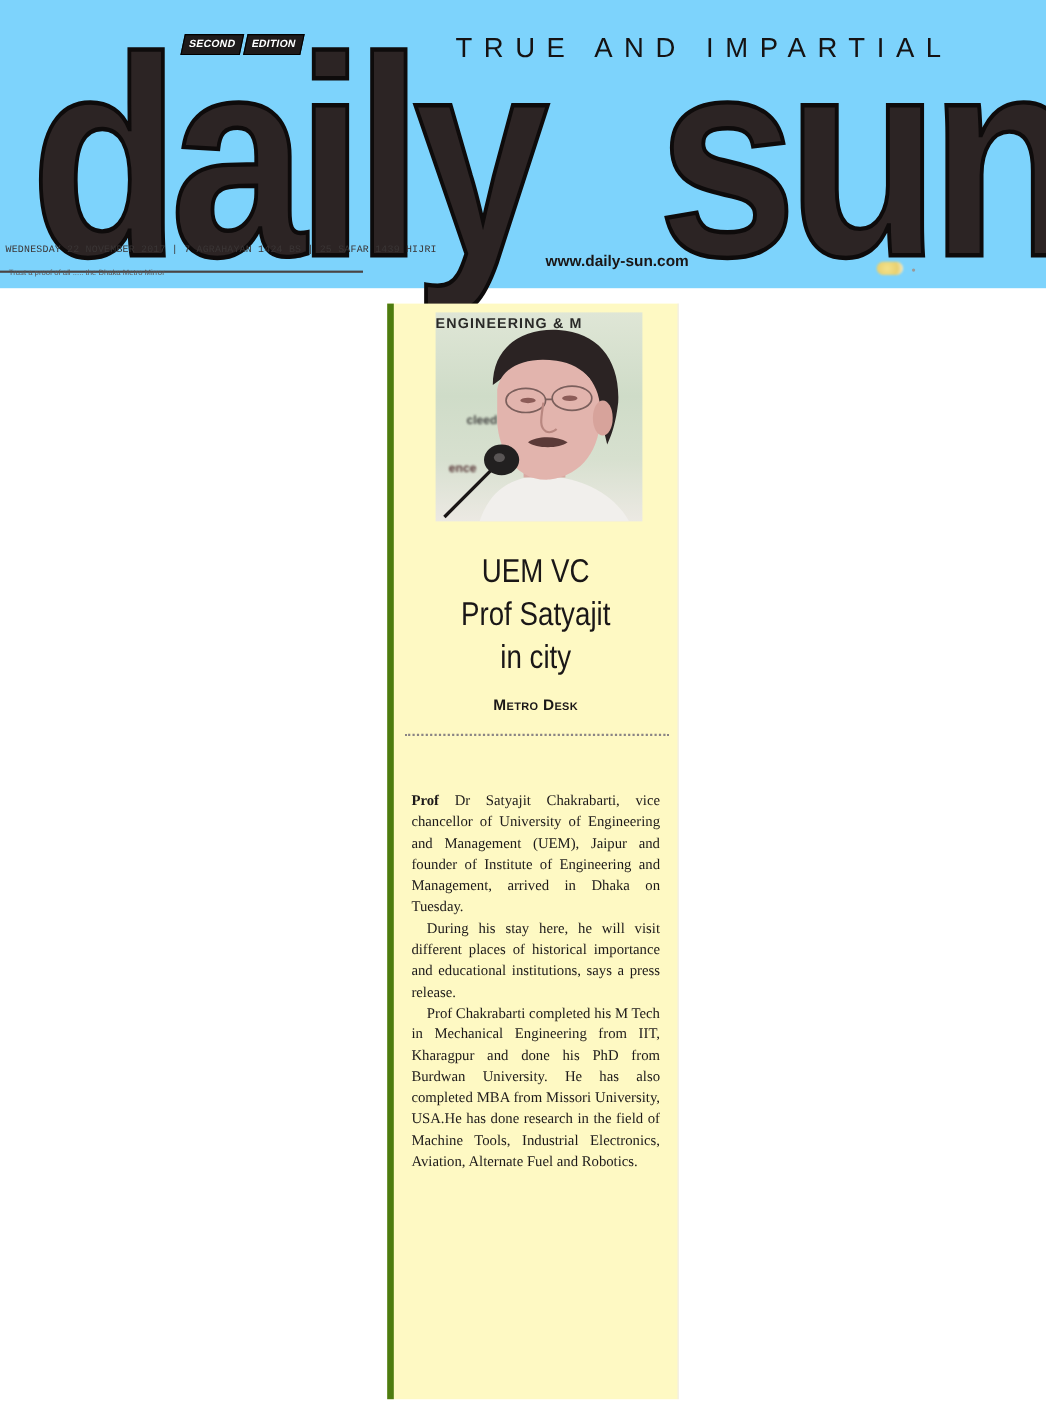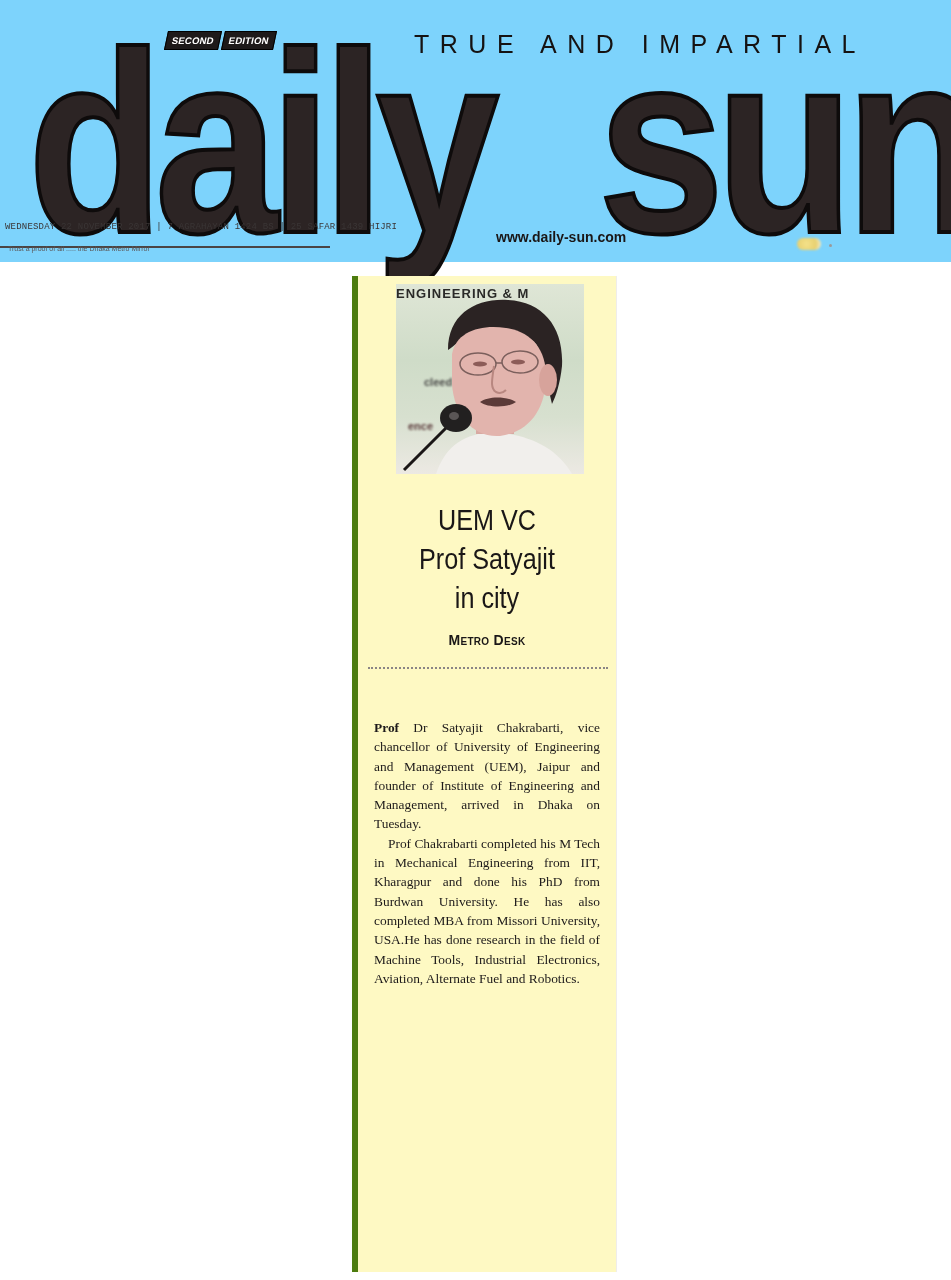--- a/index.html
+++ b/index.html
@@ -278,15 +278,16 @@
     <span>UEM VC</span><br>
     <span>Prof Satyajit</span><br>
     <span>in city</span>
   </h1>
 
   <div class="byline">Metro Desk</div>
   <div class="byline-rule"></div>
 
   <div class="body-text">
     <p class="first"><span class="lead-bold">Prof</span><span> Dr Satyajit Chakrabarti, vice chancellor of University of Engineering and Manage­ment (UEM), Jaipur and founder of Institute of Engi­neering and Management, ar­rived in Dhaka on Tuesday.</span></p>
+    <p>During his stay here, he will visit different places of historical importance and educational institutions, says a press release.</p>
     <p>Prof Chakrabarti com­pleted his M Tech in Mechan­ical Engineering from IIT, Kharagpur and done his PhD from Burdwan University. He has also completed MBA from Missori University, USA.He has done research in the field of Machine Tools, Industrial Electronics, Aviation, Alter­nate Fuel and Robotics.</p>
   </div>
 </article>
 
 </body></html>

